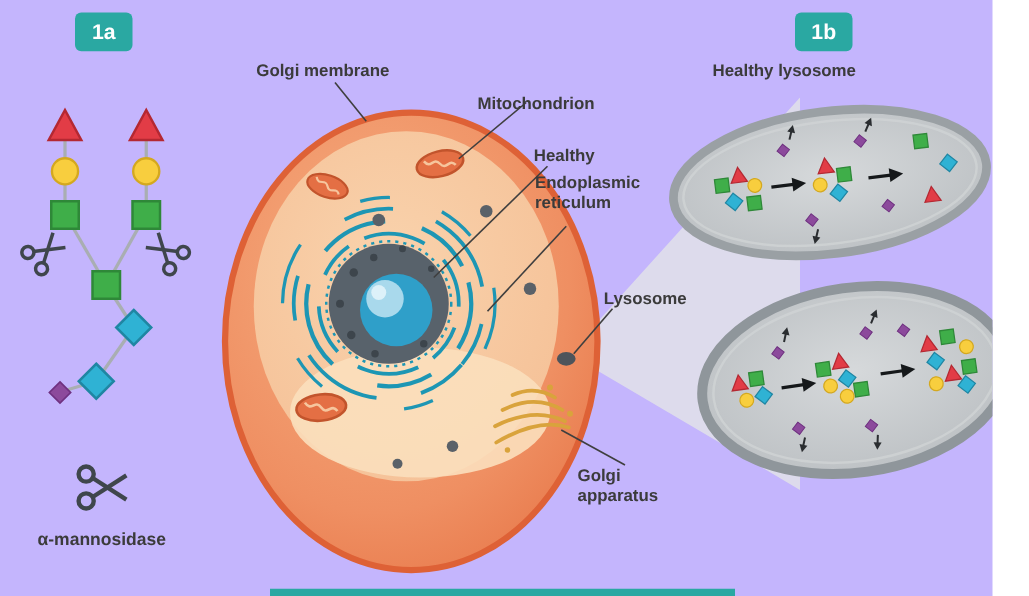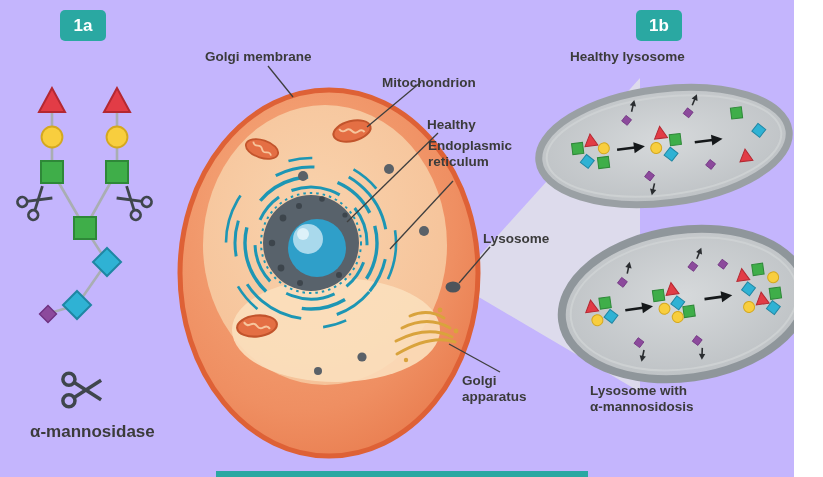--- a/index.html
+++ b/index.html
@@ -4,21 +4,21 @@
 <style>
   html,body{margin:0;padding:0;background:#fff;}
   .fig{position:relative;width:794px;height:477px;background:#c4b5fd;overflow:hidden;
        font-family:"Liberation Sans",sans-serif;text-decoration:underline;}
   .fig svg{position:absolute;left:0;top:0;}
   .badge{position:absolute;width:46px;height:31px;background:#2aa8a2;border-radius:5px;
          color:#ffffff;font:700 17px/31px "Liberation Sans",sans-serif;text-align:center;}
   .lbl{position:absolute;font:700 13.5px/15.5px "Liberation Sans",sans-serif;color:#3b3b3b;
        white-space:pre-line;}
   .ctr{text-align:left;}
-  .enzyme{font-size:17px;}
+  .enzyme{font-size:14px;}
   .tealbar{position:absolute;left:216px;top:471px;width:372px;height:6px;background:#2aa8a2;}
 </style>
 </head>
 <body>
 
 <div class="fig">
 
 <svg width="823" height="477" viewBox="0 0 823 477">
   <defs>
     <radialGradient id="cellGrad" cx="40%" cy="35%" r="75%">
@@ -248,19 +248,17 @@
 
 <div class="lbl" style="left:205px;top:49px">Golgi membrane</div>
 <div class="lbl" style="left:382px;top:75px">Mitochondrion</div>
 <div class="lbl" style="left:427px;top:117px">Healthy</div>
 <div class="lbl" style="left:428px;top:138px">Endoplasmic
 reticulum</div>
 <div class="lbl" style="left:483px;top:231px">Lysosome</div>
 <div class="lbl ctr" style="left:462px;top:373px;width:95px">Golgi
 apparatus</div>
 <div class="lbl ctr" style="left:570px;top:49px;width:190px">Healthy lysosome</div>
-<div class="lbl ctr" style="left:590px;top:383px;width:195px">Lysosome with
-α-mannosidosis</div>
 <div class="lbl enzyme" style="left:30px;top:424px">α-mannosidase</div>
 
 <div class="tealbar"></div>
 
 </div>
 
 </body></html>

